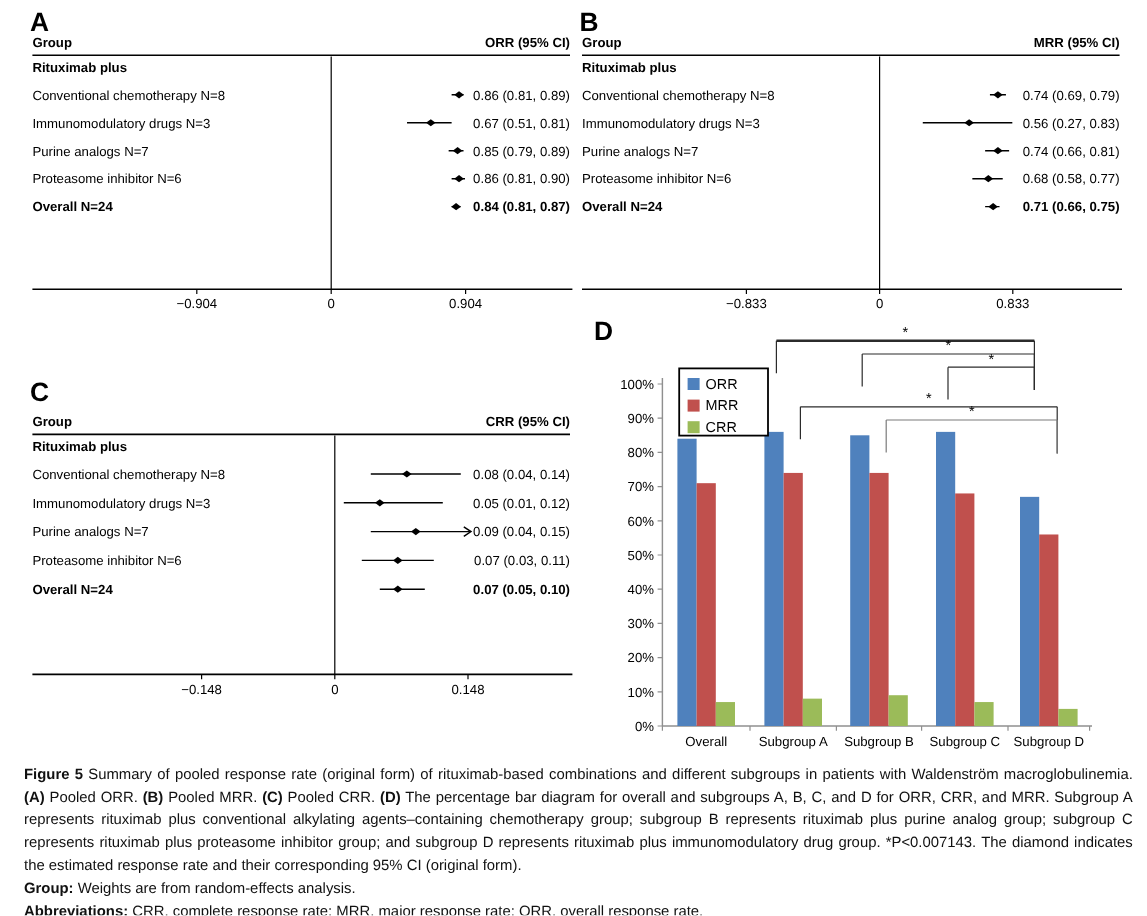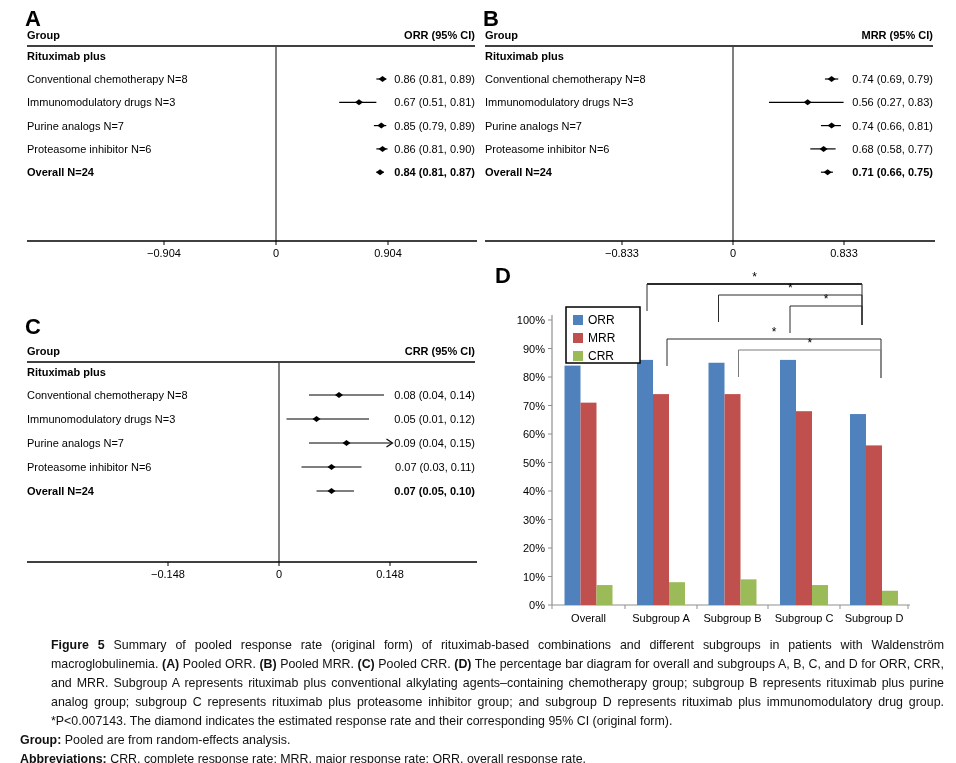--- a/index.html
+++ b/index.html
@@ -3,21 +3,21 @@
 <meta charset="utf-8">
 <style>
   html,body{margin:0;padding:0;background:#fff;}
   .page{position:relative;width:956px;height:763px;background:#fff;
         font-family:"Liberation Sans",sans-serif;color:#000;overflow:hidden;}
   .panel{position:absolute;}
   .plabel{position:absolute;left:5px;top:0;font-size:22px;font-weight:bold;line-height:22px;}
   .panel svg{position:absolute;left:0;top:0;}
   .caption{position:absolute;left:20px;top:636px;width:924px;font-size:12.4px;line-height:19px;color:#111;}
   .caption p{margin:0;}
-  .caption .just{text-align:justify;margin-left:31px;}
+  .caption .just{text-align:justify;}
   .caption b{font-weight:bold;}
 </style>
 </head>
 <body>
 
 <div class="page">
 
   <div class="panel" style="left:20px;top:8px;width:460px;height:262px;">
     <div class="plabel">A</div>
     <svg id="svg-A" width="460" height="262">
@@ -211,17 +211,17 @@
         <text x="284" y="71" font-size="12" text-anchor="middle" font-family="&quot;Liberation Sans&quot;,sans-serif" font-weight="normal" fill="#000">*</text>
         <line x1="248.5" y1="85" x2="391" y2="85" stroke="#7a7a7a" stroke-width="1"></line>
         <line x1="248.5" y1="85" x2="248.5" y2="112" stroke="#7a7a7a" stroke-width="1"></line>
         <line x1="391" y1="85" x2="391" y2="113" stroke="#7a7a7a" stroke-width="1"></line>
         <text x="319.75" y="82" font-size="12" text-anchor="middle" font-family="&quot;Liberation Sans&quot;,sans-serif" font-weight="normal" fill="#000">*</text>
       </svg>
   </div>
 
   <div class="caption">
     <p class="just"><b>Figure 5</b><span> Summary of pooled response rate (original form) of rituximab-based combinations and different subgroups in patients with Waldenström macroglobulinemia. </span><b>(A)</b><span> Pooled ORR. </span><b>(B)</b><span> Pooled MRR. </span><b>(C)</b><span> Pooled CRR. </span><b>(D)</b><span> The percentage bar diagram for overall and subgroups A, B, C, and D for ORR, CRR, and MRR. Subgroup A represents rituximab plus conventional alkylating agents–containing chemotherapy group; subgroup B represents rituximab plus purine analog group; subgroup C represents rituximab plus proteasome inhibitor group; and subgroup D represents rituximab plus immunomodulatory drug group. *P&lt;0.007143. The diamond indicates the estimated response rate and their corresponding 95% CI (original form).</span></p>
-    <p><b>Group:</b><span> Pooled are from random-effects analysis.</span></p>
+    <p><b>Group:</b><span> Weights are from random-effects analysis.</span></p>
     <p><b>Abbreviations:</b><span> CRR, complete response rate; MRR, major response rate; ORR, overall response rate.</span></p>
   </div>
 
 </div>
 
 </body></html>

